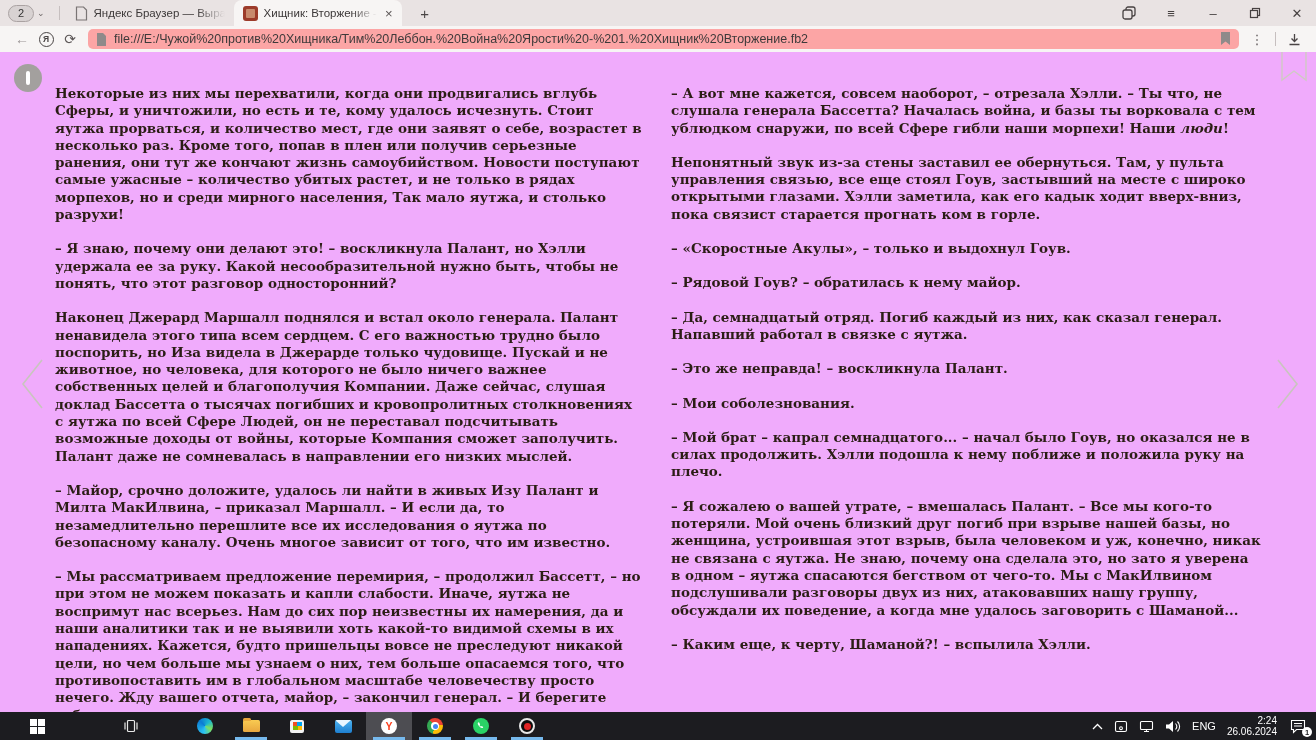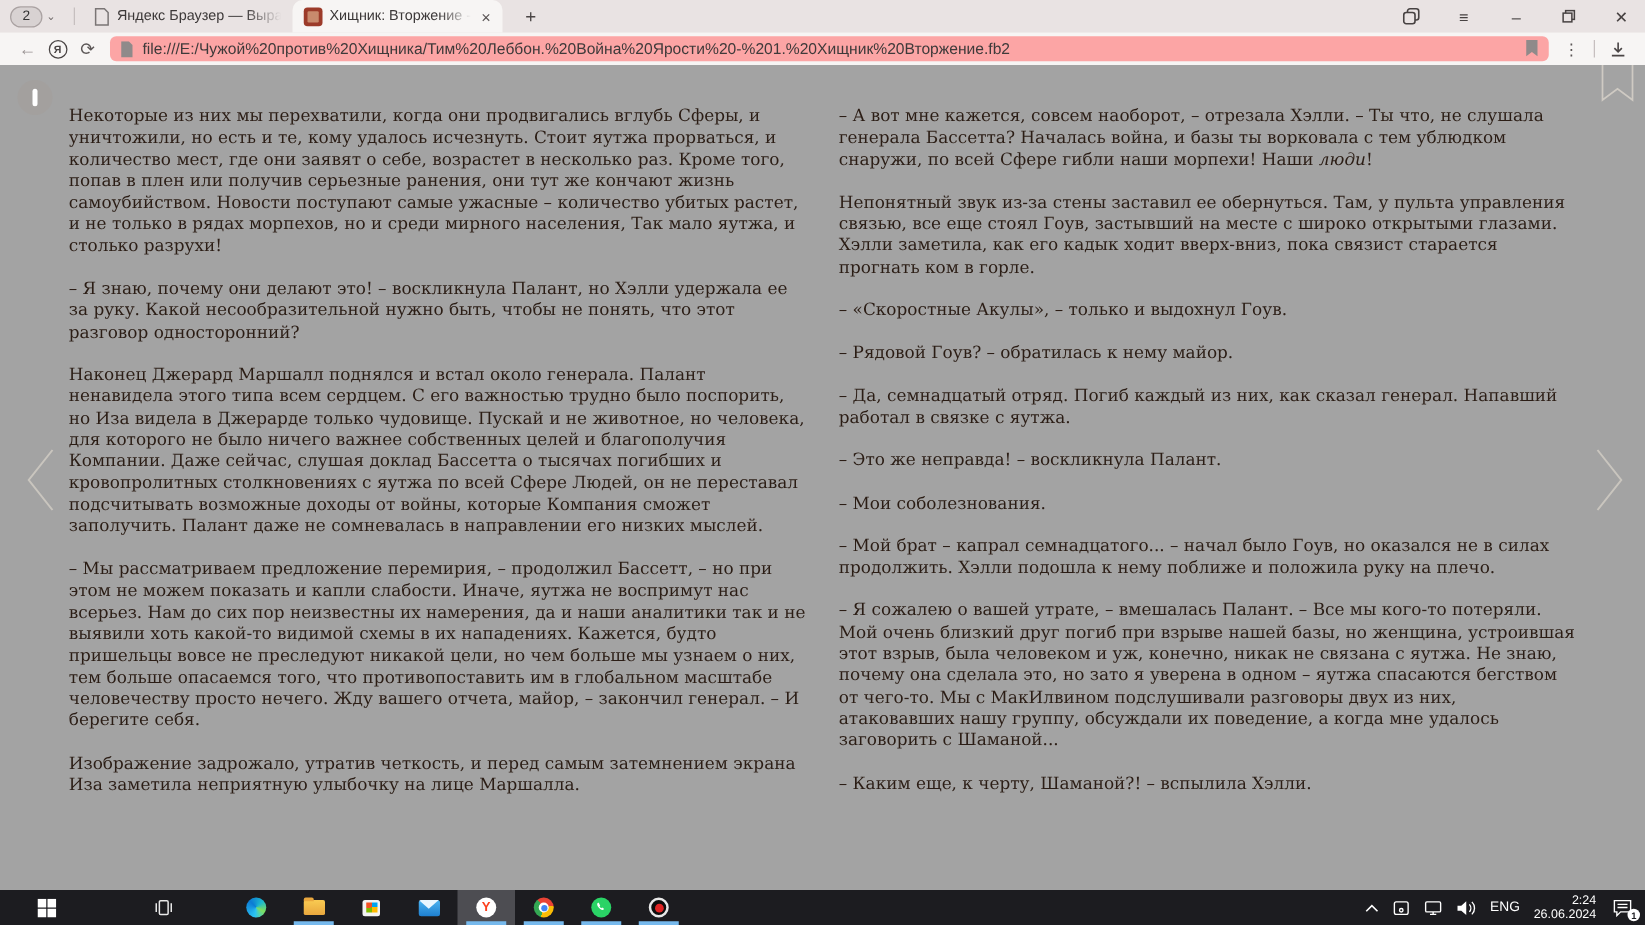--- a/index.html
+++ b/index.html
@@ -28,21 +28,21 @@
   .toolbar { height:26px; background:#f7f5f4; display:flex; align-items:center; padding:0 10px; }
   .tbtn { width:24px; height:22px; display:flex; align-items:center; justify-content:center; color:#5c5757; font-size:14px; flex:none; }
   .ya-circle { width:15px; height:15px; border:1.4px solid #494444; border-radius:50%; display:flex; align-items:center; justify-content:center;
                font-size:8.5px; font-weight:bold; color:#494444; }
   .addressbar { flex:1; height:20px; background:#fca5a5; border-radius:5px; margin:0 6px; display:flex; align-items:center; padding:0 8px; gap:7px; }
   .url { font-size:12.5px; color:#3e3a3a; white-space:nowrap; overflow:hidden; }
   .ab-spacer { flex:1; }
   .dots { font-size:13px; color:#5c5757; letter-spacing:0; }
 
   
-  .content { position:absolute; top:52px; bottom:28px; left:0; right:0; background:#a3a3a3; }
+  .content { position:absolute; top:52px; bottom:28px; left:0; right:0; background:#f0abfc;font-weight:bold; }
   .columns { display:flex; gap:26px; padding:33px 55px 0 55px; }
   .col { width:590px; }
   .col p { font-family:"DejaVu Serif",serif; font-size:13.5px; line-height:17.3px; color:#2b1d15; margin-bottom:17px; text-align:left; }
   .menu-circle { position:absolute; left:14px; top:12px; width:28px; height:28px; border-radius:50%; background:#a3a09e; }
   .menu-circle::after { content:""; position:absolute; left:12px; top:7px; width:4px; height:14px; border-radius:2px; background:#fff; }
   .bookmark-ribbon { position:absolute; right:8px; top:0; }
   .nav-arrow { position:absolute; top:305px; }
   .nav-arrow.left { left:18px; }
   .nav-arrow.right { right:14px; }
 
@@ -159,20 +159,21 @@
   </svg>
   <svg class="nav-arrow right" width="28" height="54" viewBox="0 0 28 54">
     <path d="M4 3l19 24L4 51" fill="none" stroke="#c9c5be" stroke-width="1.6"></path>
   </svg>
 
   <div class="columns">
     <div class="col">
       <p>Некоторые из них мы перехватили, когда они продвигались вглубь Сферы, и уничтожили, но есть и те, кому удалось исчезнуть. Стоит яутжа прорваться, и количество мест, где они заявят о себе, возрастет в несколько раз. Кроме того, попав в плен или получив серьезные ранения, они тут же кончают жизнь самоубийством. Новости поступают самые ужасные – количество убитых растет, и не только в рядах морпехов, но и среди мирного населения, Так мало яутжа, и столько разрухи!</p>
       <p>– Я знаю, почему они делают это! – воскликнула Палант, но Хэлли удержала ее за руку. Какой несообразительной нужно быть, чтобы не понять, что этот разговор односторонний?</p>
       <p>Наконец Джерард Маршалл поднялся и встал около генерала. Палант ненавидела этого типа всем сердцем. С его важностью трудно было поспорить, но Иза видела в Джерарде только чудовище. Пускай и не животное, но человека, для которого не было ничего важнее собственных целей и благополучия Компании. Даже сейчас, слушая доклад Бассетта о тысячах погибших и кровопролитных столкновениях с яутжа по всей Сфере Людей, он не переставал подсчитывать возможные доходы от войны, которые Компания сможет заполучить. Палант даже не сомневалась в направлении его низких мыслей.</p>
+      <p>– Майор, срочно доложите, удалось ли найти в живых Изу Палант и Милта МакИлвина, – приказал Маршалл. – И если да, то незамедлительно перешлите все их исследования о яутжа по безопасному каналу. Очень многое зависит от того, что им известно.</p>
       <p>– Мы рассматриваем предложение перемирия, – продолжил Бассетт, – но при этом не можем показать и капли слабости. Иначе, яутжа не воспримут нас всерьез. Нам до сих пор неизвестны их намерения, да и наши аналитики так и не выявили хоть какой-то видимой схемы в их нападениях. Кажется, будто пришельцы вовсе не преследуют никакой цели, но чем больше мы узнаем о них, тем больше опасаемся того, что противопоставить им в глобальном масштабе человечеству просто нечего. Жду вашего отчета, майор, – закончил генерал. – И берегите себя.</p>
       <p>Изображение задрожало, утратив четкость, и перед самым затемнением экрана Иза заметила неприятную улыбочку на лице Маршалла.</p>
 
     </div>
     <div class="col">
       <p><span>– А вот мне кажется, совсем наоборот, – отрезала Хэлли. – Ты что, не слушала генерала Бассетта? Началась война, и базы ты ворковала с тем ублюдком снаружи, по всей Сфере гибли наши морпехи! Наши </span><i>люди</i><span>!</span></p>
       <p>Непонятный звук из-за стены заставил ее обернуться. Там, у пульта управления связью, все еще стоял Гоув, застывший на месте с широко открытыми глазами. Хэлли заметила, как его кадык ходит вверх-вниз, пока связист старается прогнать ком в горле.</p>
       <p>– «Скоростные Акулы», – только и выдохнул Гоув.</p>
       <p>– Рядовой Гоув? – обратилась к нему майор.</p>
       <p>– Да, семнадцатый отряд. Погиб каждый из них, как сказал генерал. Напавший работал в связке с яутжа.</p>

